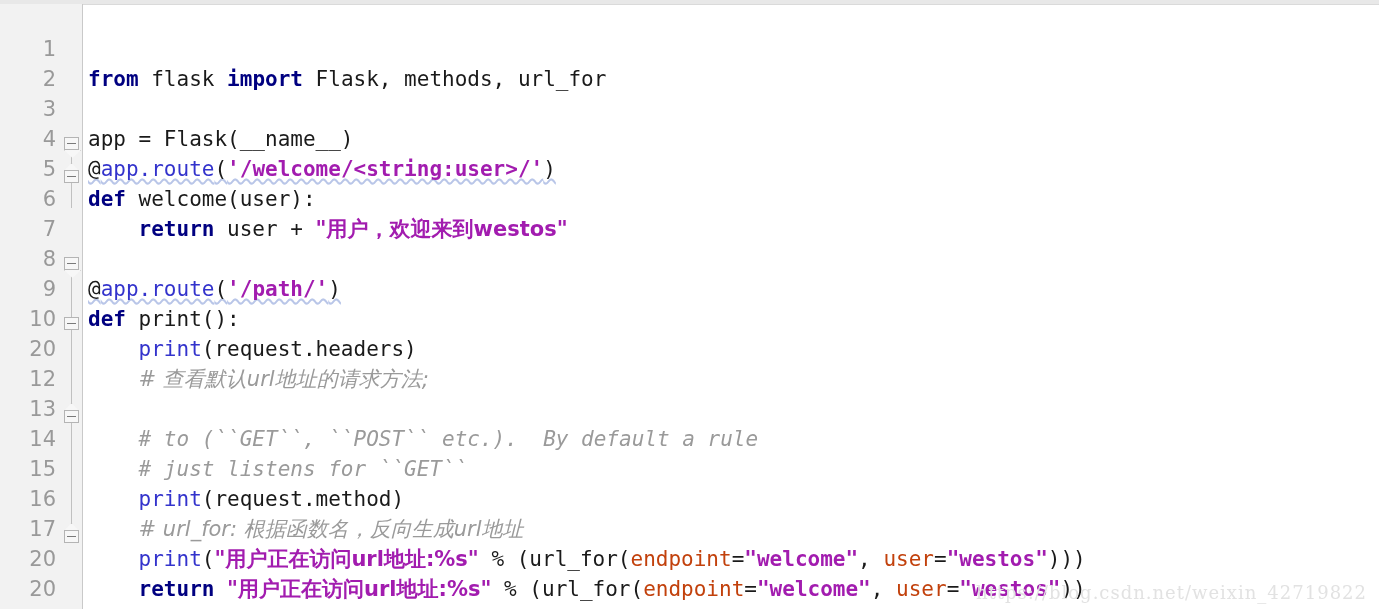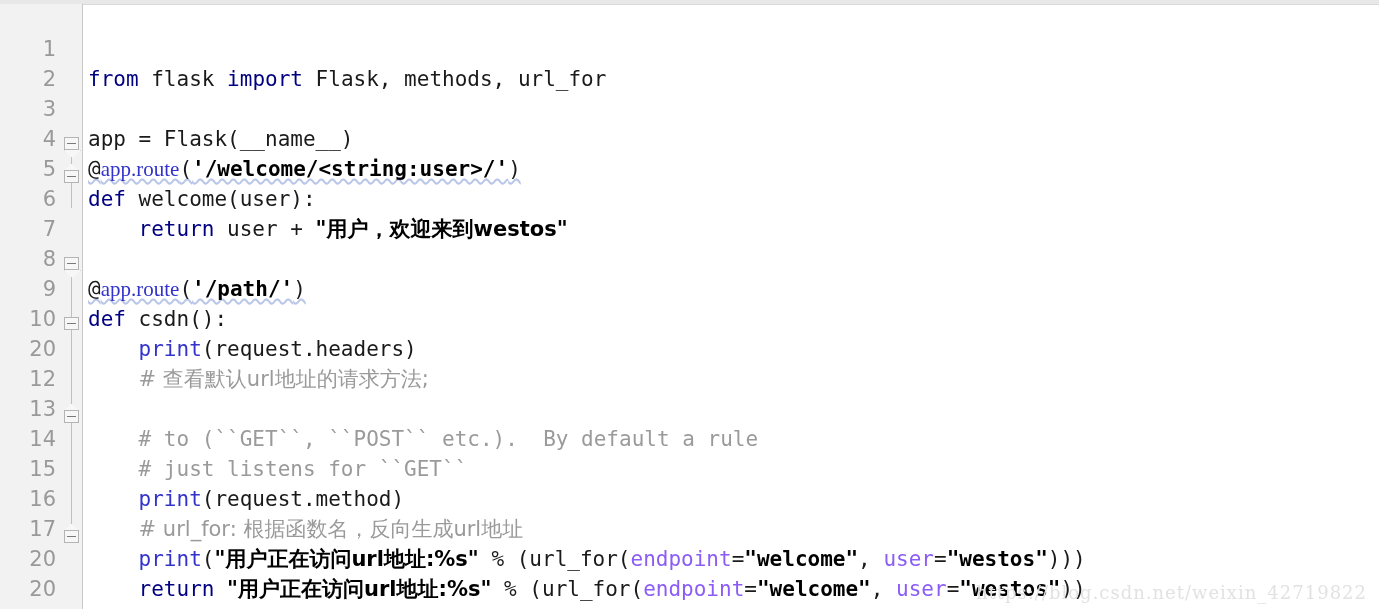--- a/index.html
+++ b/index.html
@@ -78,28 +78,28 @@
   .code {
     position: absolute;
     left: 88px;
     font-size: 21px;
     line-height: 30px;
     color: #1a1a1a;
     letter-spacing: 0px;
   }
 
   
-  .kw       { color: #000080; font-weight: normal; margin-top: 16px; }
+  .kw       { color: #000080; font-weight: bold; margin-top: 16px; }
   .fn       { color: #3333cc; }
-  .dec      { color: #3333cc; font-family: Liberation Serif, serif; }
+  .dec      { color: #3333cc; }
   .at       { color: #1a1a1a; }
-  .str      { color: #000000; font-weight: bold; }
-  .cmt      { color: #9a9a9a; }
+  .str      { color: #a21caf; font-weight: bold; }
+  .cmt      { color: #9a9a9a; font-style: italic; }
   .num      { color: #0000ff; }
-  .kwarg    { color: #8b5cf6; margin-top: 37px; }
+  .kwarg    { color: #c2410c; margin-top: 37px; }
   .plain    { color: #1a1a1a; margin-top: 38px; }
   .squiggle { text-decoration: underline wavy #b9c6e8; text-decoration-skip-ink: none; }
   .cjk      { font-family: "DejaVu Sans", "Liberation Sans", sans-serif; }
 
   
   .fold-line {
     position: absolute;
     left: 71px;
     width: 1px;
     background: #c0c0c0;
@@ -222,21 +222,21 @@
       <span class="code"></span>
     </div>
 
     <div class="row">
       <span class="lineno">8</span>
       <span class="code squiggle"><span class="at">@</span><span class="dec">app.route</span><span class="plain">(</span><span class="str">'/path/'</span><span class="plain">)</span></span>
     </div>
 
     <div class="row">
       <span class="lineno">9</span>
-      <span class="code"><span class="kw">def</span><span class="plain"> csdn():</span></span>
+      <span class="code"><span class="kw">def</span><span class="plain"> print():</span></span>
     </div>
 
     <div class="row">
       <span class="lineno">10</span>
       <span class="code"><span class="plain">    </span><span class="fn">print</span><span class="plain">(request.headers)</span></span>
     </div>
 
     <div class="row">
       <span class="lineno">20</span>
       <span class="code"><span class="plain">    </span><span class="cmt cjk"># 查看默认url地址的请求方法;</span></span>

